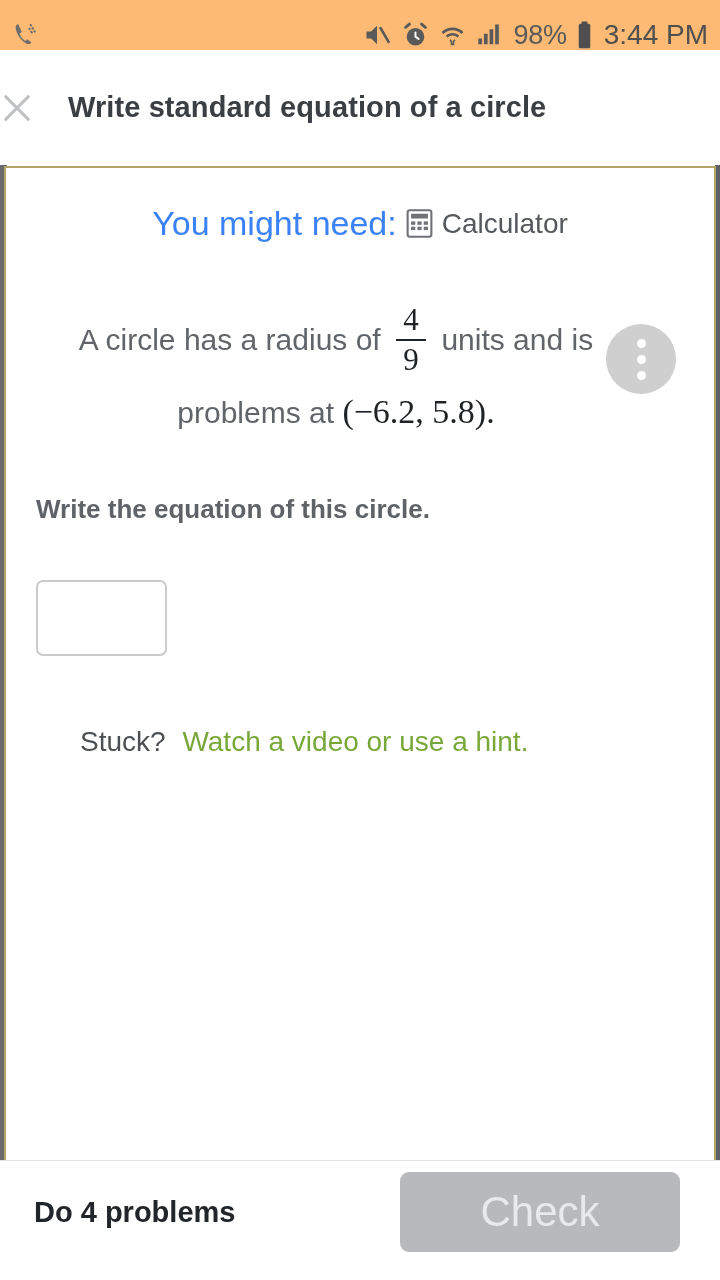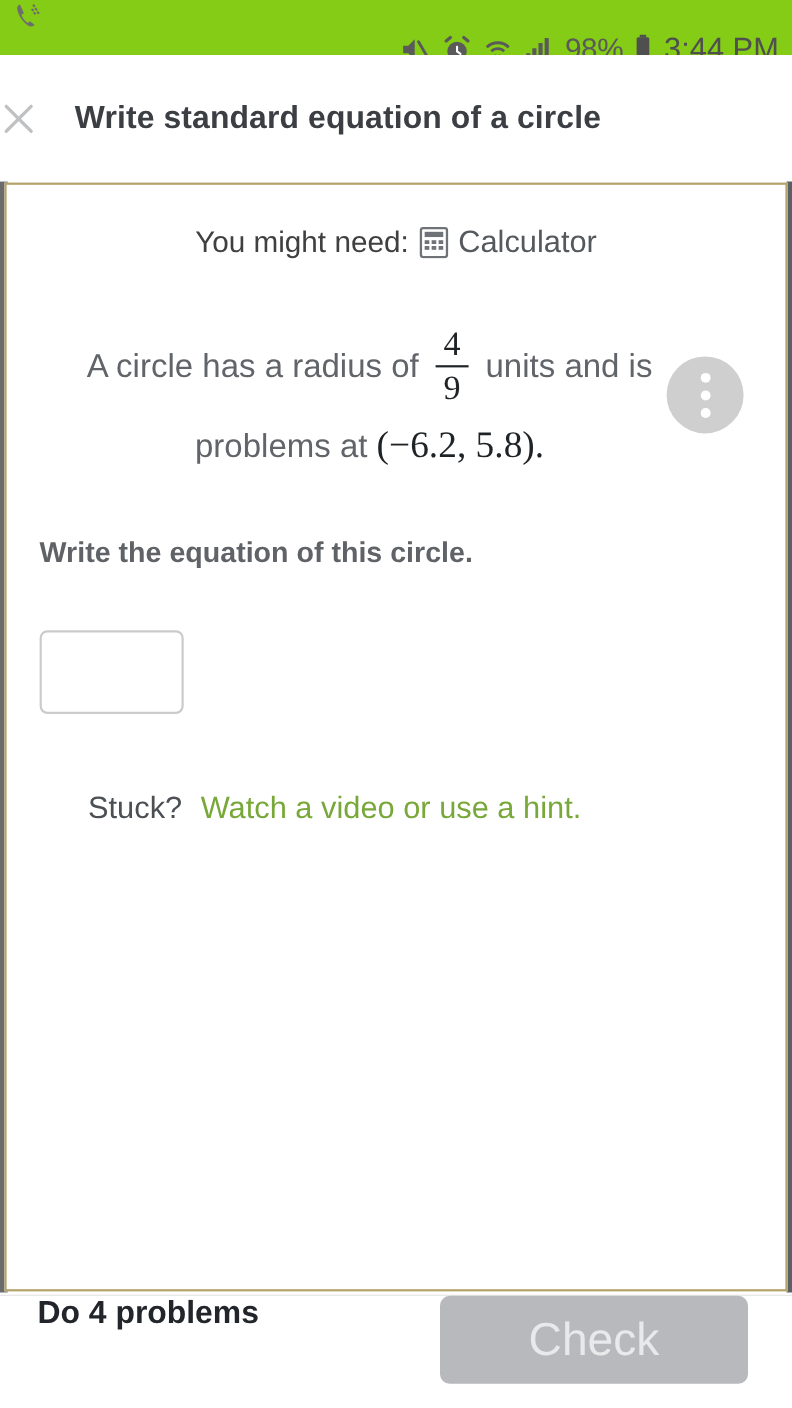--- a/index.html
+++ b/index.html
@@ -13,26 +13,25 @@
   body {
     font-family: "Liberation Sans", sans-serif;
     background: #ffffff;
     position: relative;
   }
 
   
   .statusbar {
     height: 50px;
     width: 100%;
-    background: #84cc16;
-    display: flex;
-    align-items: flex-start;
+    background: #fdba74;
+    display: flex;
+    align-items: flex-end;
     padding: 0 12px 0 10px;
     position: relative;
-    flex-direction: column;
   }
   .statusbar .left-icons {
     display: flex;
     align-items: center;
   }
   .statusbar .right-icons {
     margin-left: auto;
     display: flex;
     align-items: center;
     gap: 9px;
@@ -107,22 +106,22 @@
   }
 
   .need-row {
     display: flex;
     align-items: center;
     justify-content: center;
     gap: 9px;
     margin-top: 36px;
   }
   .need-label {
-    font-size: 27px;
-    color: #404040;
+    font-size: 34px;
+    color: #3b82f6;
   }
   .calc-icon { width: 27px; height: 29px; display: block; }
   .need-link {
     font-size: 28px;
     color: #55585c;
   }
 
   
   .dots-btn {
     position: absolute;
@@ -210,27 +209,27 @@
   .stuck-link {
     color: #79a83a;
     text-decoration: none;
     margin-left: 9px;
   }
 
   
   .bottombar {
     position: absolute;
     left: 0;
-    bottom: 0;
+    bottom: 17px;
     width: 720px;
     height: 103px;
     background: #ffffff;
     border-top: 1px solid #e3e3e3;
     display: flex;
-    align-items: flex-start;
+    align-items: center;
     padding: 0 40px 0 34px;
   }
   .problems-count {
     font-size: 29px;
     font-weight: bold;
     color: #22262b;
   }
   .check-btn {
     margin-left: auto;
     width: 280px;

